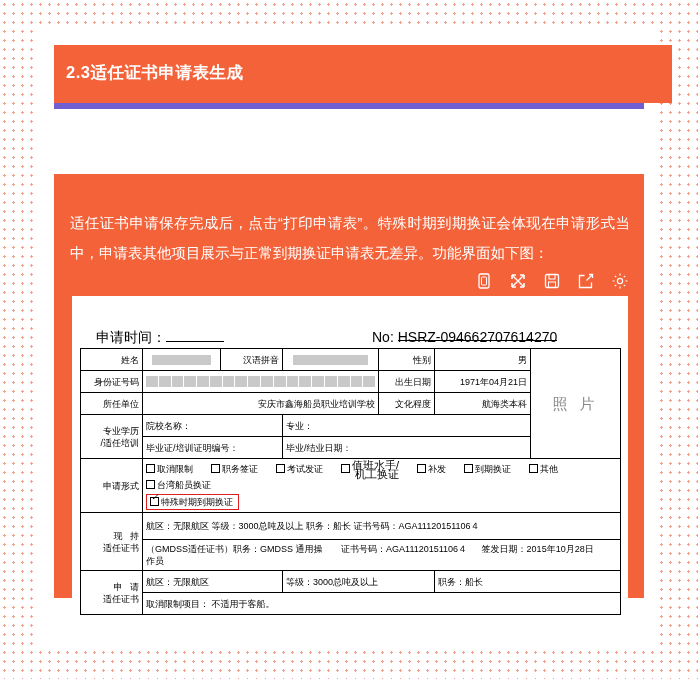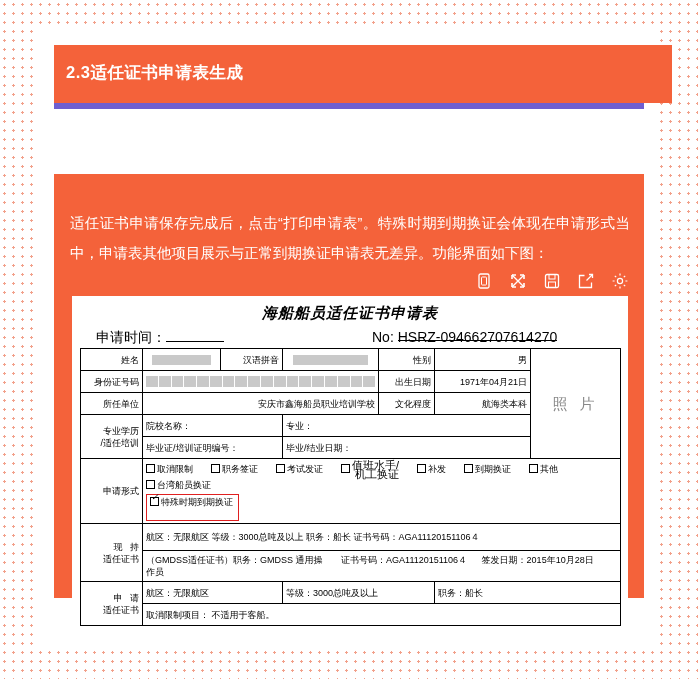--- a/index.html
+++ b/index.html
@@ -213,21 +213,21 @@
     position: absolute;
     left: 0px; top: -5px;
     font-size: 9px;
     line-height: 9px;
     color: #000;
   }
   .optgroup span { margin-right: 9px; white-space: nowrap; }
   .redbox {
     display: inline-block;
     border: 1.5px solid #e02020;
-    padding: 1px 5px 12px 3px;
+    padding: 1px 5px 1px 3px;
     margin-top: 3px;
   }
   .sub {
     font-size: 11px;
     line-height: 9px;
     display: inline-block;
     vertical-align: middle;
     text-align: right;
   }
   .nowrap { white-space: nowrap; }
@@ -277,21 +277,20 @@
       </span>
       <span class="ticon">
         <svg viewBox="0 0 20 20" width="20" height="20" fill="none" stroke="#ffffff" stroke-width="1.2">
           <circle cx="10" cy="10" r="2.6"></circle>
           <path d="M10 2.6 v2 M10 15.4 v2 M2.6 10 h2 M15.4 10 h2 M4.8 4.8 l1.4 1.4 M13.8 13.8 l1.4 1.4 M15.2 4.8 l-1.4 1.4 M6.2 13.8 l-1.4 1.4"></path>
         </svg>
       </span>
     </div>
 
     <div class="sheet">
-      <div class="sheet-title">海船船员适任证书申请表</div>
 
       <div class="sheet-meta">
         <span class="m-left">
           <span>申请时间：</span><span class="ul"></span>
         </span>
         <span class="m-right">
           <span>No:</span>
           <span class="ul2">HSRZ-094662707614270</span>
         </span>
       </div>

